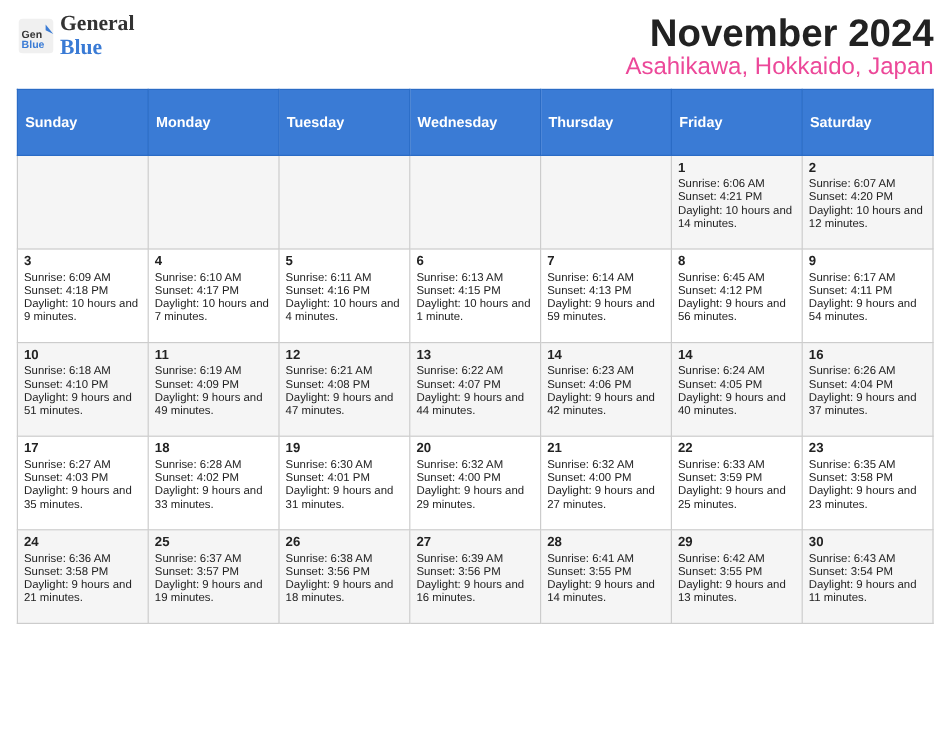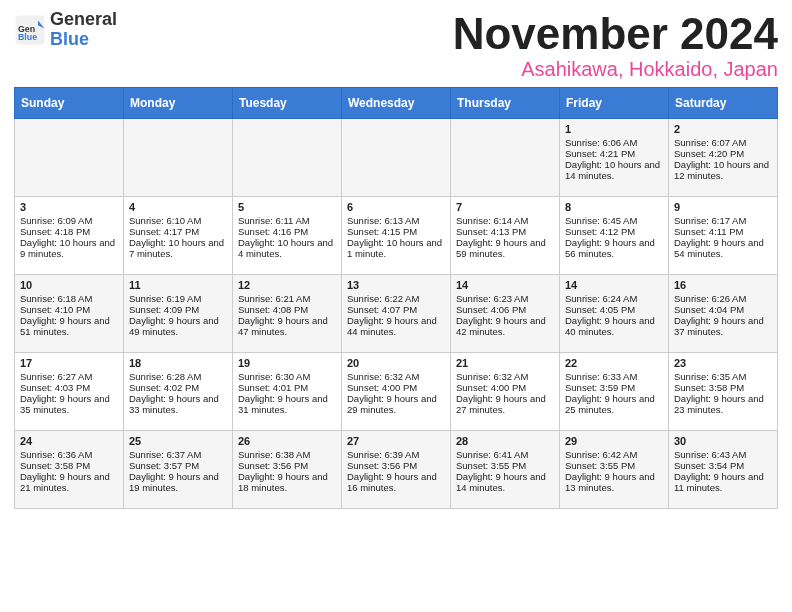--- a/index.html
+++ b/index.html
@@ -26,41 +26,41 @@
       gap: 4px;
     }
     .logo-icon {
       width: 32px;
       height: 32px;
     }
     .title-block {
       text-align: right;
     }
     .month-title {
-      font-size: 44px;
+      font-size: 32px;
       font-weight: bold;
       color: #222;
       line-height: 1.1;
     }
     .location-title {
       font-size: 20px;
       color: #ec4899;
     }
     table {
       width: 100%;
       border-collapse: collapse;
       table-layout: fixed;
     }
     thead tr th {
       background-color: #3a7bd5;
       color: #fff;
       font-size: 12px;
       font-weight: bold;
       text-align: left;
-      padding: 8px 6px;
+      padding: 20px 6px;
       border: 1px solid #2a6bc5;
     }
     tbody tr td {
       vertical-align: top;
       border: 1px solid #ccc;
       padding: 4px 5px;
       font-size: 9.5px;
       color: #222;
       height: 78px;
       background: #fff;
@@ -84,21 +84,21 @@
 <div class="container">
   <div class="header-row">
     <div class="logo">
       <svg class="logo-icon" viewBox="0 0 40 40">
         <rect x="2" y="2" width="36" height="36" rx="4" fill="#f0f0f0"></rect>
         <text x="5" y="22" font-size="11" font-weight="bold" fill="#333" font-family="Arial">Gen</text>
         <text x="5" y="32" font-size="11" font-weight="bold" fill="#3a7bd5" font-family="Arial">Blue</text>
         <polygon points="30,8 38,18 30,14" fill="#3a7bd5"></polygon>
       </svg>
       <div>
-        <div style="font-size:18px;font-weight:bold;color:#333;line-height:1.1;">
+        <div style="font-size:18px;font-weight:bold;color:#333;line-height:1.1;font-family:Liberation Serif, serif;">
           <span>General</span><br>
           <span style="color:#3a7bd5;">Blue</span>
         </div>
       </div>
     </div>
     <div class="title-block">
       <div class="month-title">November 2024</div>
       <div class="location-title">Asahikawa, Hokkaido, Japan</div>
     </div>
   </div>

